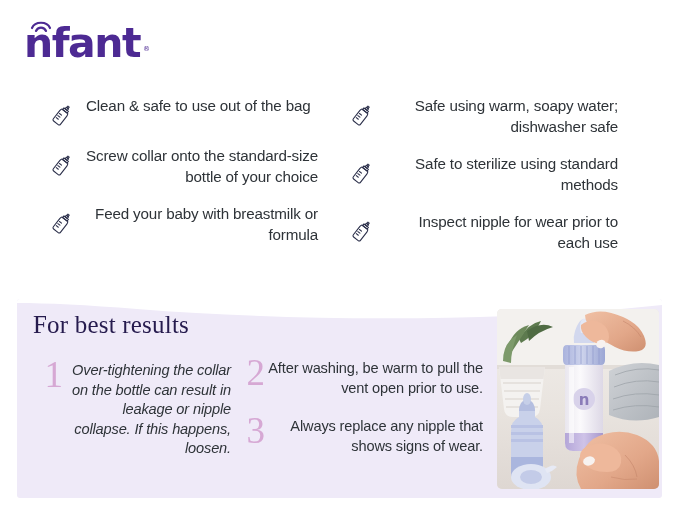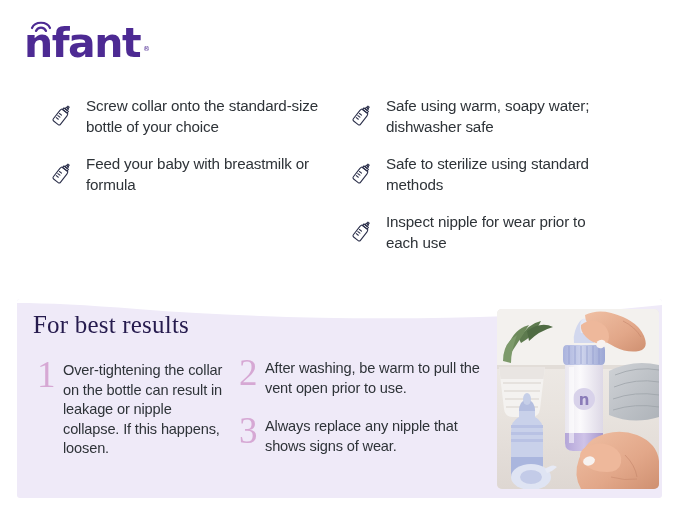--- a/index.html
+++ b/index.html
@@ -14,20 +14,21 @@
     overflow: hidden;
     position: relative;
   }
 
   #page {
     position: absolute;
     left: 0; top: 0;
     width: 679px;
     height: 515px;
     background: #ffffff;
+    text-align: right;
   }
 
   
   #logo-block {
     position: absolute;
     left: 24px;
     top: 20px;
     width: 260px;
     height: 48px;
   }
@@ -144,21 +145,21 @@
     margin-top: -4px;
   }
   .tip-text {
     font-family: "Liberation Sans", sans-serif;
     font-size: 14.6px;
     line-height: 19.5px;
     color: #2e3338;
     letter-spacing: -0.15px;
   }
   #tip-1 { left: 20px; top: 62px; width: 205px; }
-  #tip-1 .tip-text { max-width: 168px; }
+  #tip-1 .tip-text { max-width: 168px; font-style: italic; }
   #tip-2 { left: 222px; top: 60px; width: 250px; }
   #tip-2 .tip-text { max-width: 218px; }
   #tip-3 { left: 222px; top: 118px; width: 250px; }
   #tip-3 .tip-text { max-width: 218px; }
 
   
   #product-photo {
     position: absolute;
     left: 480px;
     top: 10px;
@@ -183,20 +184,36 @@
       </svg>
     </div>
     <div id="logo-wordmark">nfant</div>
     <div id="logo-reg">®</div>
   </div>
 
   <div id="features">
 
     <div class="feat-col" id="feat-col-left">
 
+      <div class="feat-item">
+        <span class="feat-icon">
+          <svg width="28" height="28" viewBox="0 0 28 28">
+            <g transform="rotate(38 14 14)" stroke="#2b2f4a" stroke-width="1.1" fill="none" stroke-linejoin="round" stroke-linecap="round">
+              <path d="M13.2 3.3 l1.6 0 0 2.0 -1.6 0 z"></path>
+              <path d="M12.6 5.3 l2.8 0 0 1.9 -2.8 0 z"></path>
+              <path d="M11.2 7.2 l5.6 0 0 2.1 -5.6 0 z"></path>
+              <path d="M10.3 9.3 q-0.8 1.2 -0.8 2.6 l0 10.4 q0 1.6 1.6 1.6 l5.8 0 q1.6 0 1.6 -1.6 l0 -10.4 q0 -1.4 -0.8 -2.6 z"></path>
+              <path d="M11.1 14.4 l2.6 0"></path>
+              <path d="M11.1 17.0 l2.6 0"></path>
+              <path d="M11.1 19.6 l2.6 0"></path>
+            </g>
+          </svg>
+        </span>
+        <span class="feat-text">Clean &amp; safe to use out of the bag</span>
+      </div>
 
       <div class="feat-item">
         <span class="feat-icon">
           <svg width="28" height="28" viewBox="0 0 28 28">
             <g transform="rotate(38 14 14)" stroke="#2b2f4a" stroke-width="1.1" fill="none" stroke-linejoin="round" stroke-linecap="round">
               <path d="M13.2 3.3 l1.6 0 0 2.0 -1.6 0 z"></path>
               <path d="M12.6 5.3 l2.8 0 0 1.9 -2.8 0 z"></path>
               <path d="M11.2 7.2 l5.6 0 0 2.1 -5.6 0 z"></path>
               <path d="M10.3 9.3 q-0.8 1.2 -0.8 2.6 l0 10.4 q0 1.6 1.6 1.6 l5.8 0 q1.6 0 1.6 -1.6 l0 -10.4 q0 -1.4 -0.8 -2.6 z"></path>
               <path d="M11.1 14.4 l2.6 0"></path>

